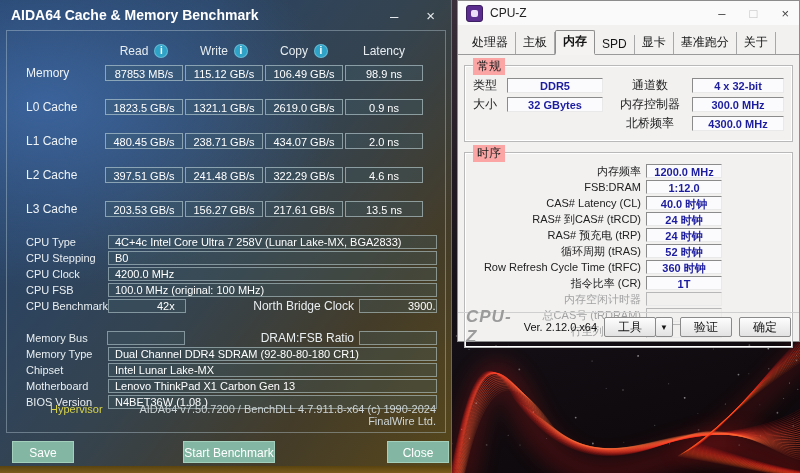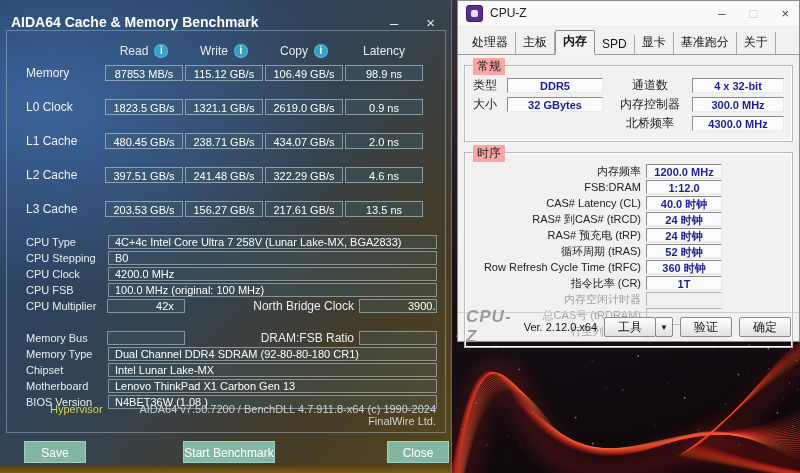--- a/index.html
+++ b/index.html
@@ -10,21 +10,21 @@
     background:linear-gradient(165deg,#3a2f3a 0%,#241c24 30%,#141016 55%,#0b0709 100%);}
   .wallpaper svg{position:absolute;left:0;top:0;}
 
   
   .aida-win{position:absolute;left:0;top:0;width:452px;height:473px;z-index:1;box-sizing:border-box;
     border-right:1px solid rgba(150,160,140,.45);
     background:
       radial-gradient(ellipse 430px 270px at 10% 22%, rgba(64,108,170,.80), rgba(64,108,170,0) 68%),
       linear-gradient(128deg,#243e61 0%,#2b4463 26%,#35434e 52%,#443c29 76%,#57471a 100%);
     color:#e9eef1;}
-  .aida-titlebar{height:30px;display:flex;align-items:flex-end;padding:0 16px 0 11px;}
+  .aida-titlebar{height:30px;display:flex;align-items:center;padding:0 16px 0 11px;}
   .aida-title{flex:1;font-size:14px;font-weight:bold;color:#fff;}
   .aida-ctrl{color:#e3e9ec;font-size:15px;line-height:15px;margin-left:28px;cursor:pointer;}
   .aida-frame{position:absolute;left:6px;right:5px;top:30px;height:403px;box-sizing:border-box;
     border:1px solid rgba(185,205,215,.42);padding:12px 8px 0 8px;}
   .bench-row,.bench-header{display:flex;align-items:center;gap:2px;}
   .row-label{width:88px;font-size:12px;color:#eef3f5;padding-left:11px;box-sizing:border-box;}
   .cell{width:78px;height:16px;line-height:16px;text-align:center;font-size:11px;color:#fff;
     background:rgba(70,100,110,.28);border:1px solid rgba(205,225,230,.55);box-sizing:border-box;}
   .hcell{width:78px;display:flex;align-items:center;justify-content:center;gap:6px;font-size:12px;color:#e7edf0;}
   .bench-header{height:16px;margin-bottom:6px;}
@@ -37,21 +37,21 @@
   .info-field{flex:1;height:14px;line-height:13px;font-size:11px;color:#fff;padding-left:6px;
     background:rgba(70,100,110,.26);border:1px solid rgba(205,225,230,.5);box-sizing:border-box;white-space:nowrap;overflow:hidden;}
   .small-field{flex:none;width:78px;padding-left:48px;}
   .right-label{width:166px;text-align:right;font-size:12px;white-space:nowrap;}
   .spacer16{height:16px;}
   .hyper-row{position:absolute;left:19px;right:9px;bottom:5px;display:flex;align-items:baseline;}
   .hyper-label{font-size:11px;color:#d9d44a;padding-left:24px;}
   .aida-credit{flex:1;text-align:right;font-size:11px;color:#ccd4d6;}
   .aida-btn{position:absolute;top:441px;height:22px;line-height:22px;text-align:center;font-size:12px;
     color:#fff;background:#84b7a3;border:1px solid #a3cfbd;box-sizing:border-box;cursor:pointer;}
-  .btn-save{left:24px;width:62px;}
+  .btn-save{left:12px;width:62px;}
   .btn-start{left:183px;width:92px;}
   .btn-close{right:2px;width:62px;}
   .bottom-strip{position:absolute;left:0;right:0;bottom:0;height:7px;
     background:linear-gradient(#59430f,#7a5c1d);}
 
   
   .cpuz-win{position:absolute;left:457px;top:0;width:343px;height:342px;z-index:2;box-sizing:border-box;
     background:#f2f1f0;border:1px solid #8c8c8c;color:#141414;font-size:12px;}
   .cpuz-titlebar{height:24px;background:#fbfafa;display:flex;align-items:center;padding:0 10px 0 8px;}
   .cpuz-appicon{width:15px;height:15px;border-radius:3px;background:#5b2d8e;border:1px solid #3c1e63;
@@ -234,21 +234,21 @@
       </div>
 
       <div class="bench-row">
         <span class="row-label">Memory</span>
         <span class="cell">87853 MB/s</span>
         <span class="cell">115.12 GB/s</span>
         <span class="cell">106.49 GB/s</span>
         <span class="cell">98.9 ns</span>
       </div>
       <div class="bench-row">
-        <span class="row-label">L0 Clock</span>
+        <span class="row-label">L0 Cache</span>
         <span class="cell">1823.5 GB/s</span>
         <span class="cell">1321.1 GB/s</span>
         <span class="cell">2619.0 GB/s</span>
         <span class="cell">0.9 ns</span>
       </div>
       <div class="bench-row">
         <span class="row-label">L1 Cache</span>
         <span class="cell">480.45 GB/s</span>
         <span class="cell">238.71 GB/s</span>
         <span class="cell">434.07 GB/s</span>
@@ -279,21 +279,21 @@
       </div>
       <div class="info-row">
         <span class="info-label">CPU Clock</span>
         <span class="info-field">4200.0 MHz</span>
       </div>
       <div class="info-row">
         <span class="info-label">CPU FSB</span>
         <span class="info-field">100.0 MHz  (original: 100 MHz)</span>
       </div>
       <div class="info-row">
-        <span class="info-label">CPU Multiplier</span>
+        <span class="info-label">CPU Benchmark</span>
         <span class="info-field small-field">42x</span>
         <span class="right-label">North Bridge Clock</span>
         <span class="info-field small-field">3900.0 MHz</span>
       </div>
 
       <div class="spacer16"></div>
 
       <div class="info-row">
         <span class="info-label">Memory Bus</span>
         <span class="info-field small-field"></span>

